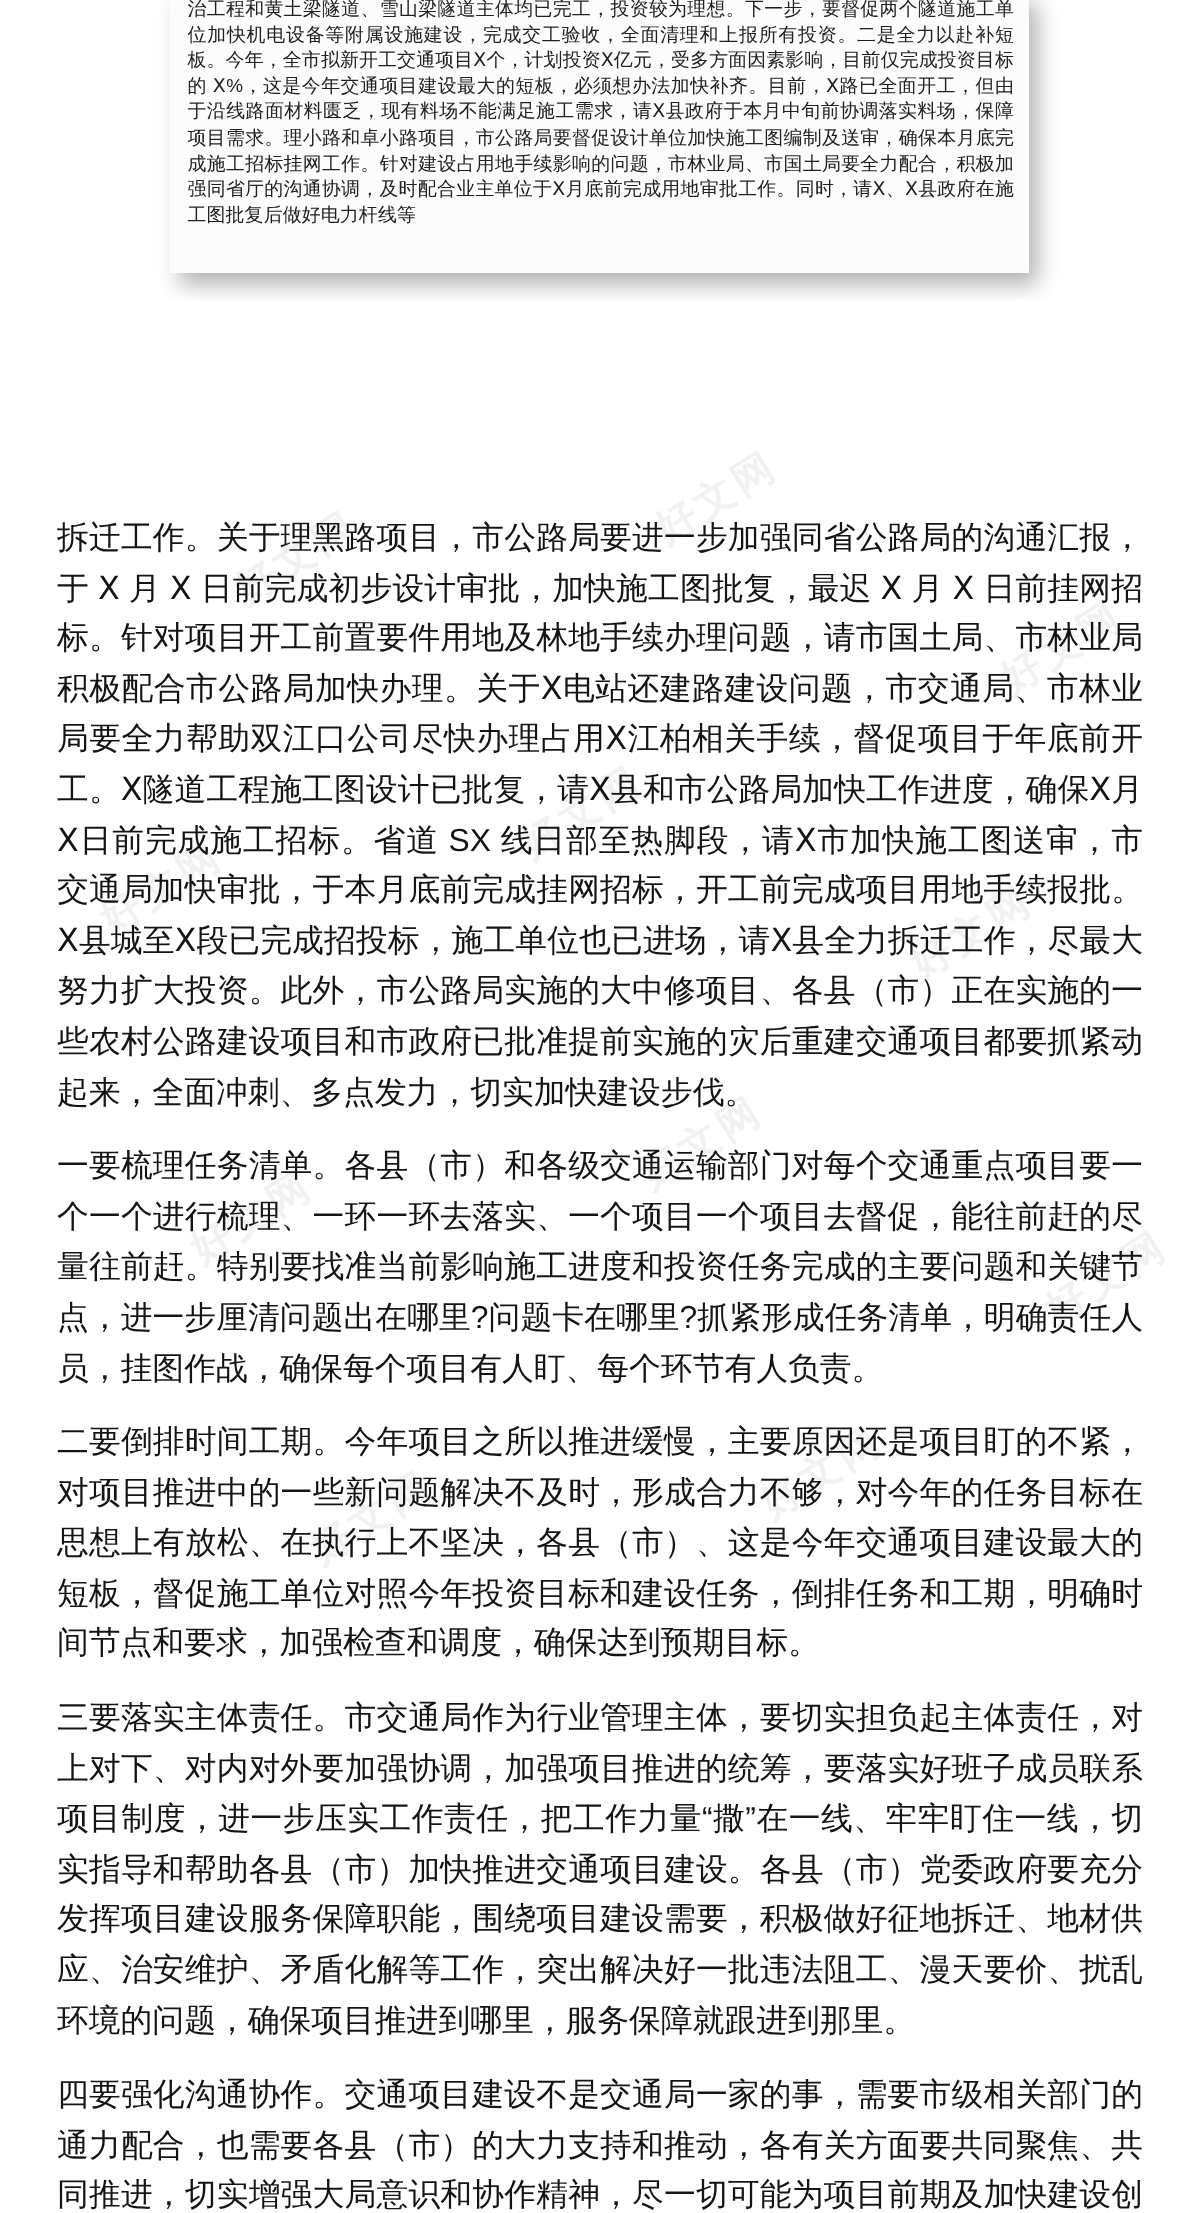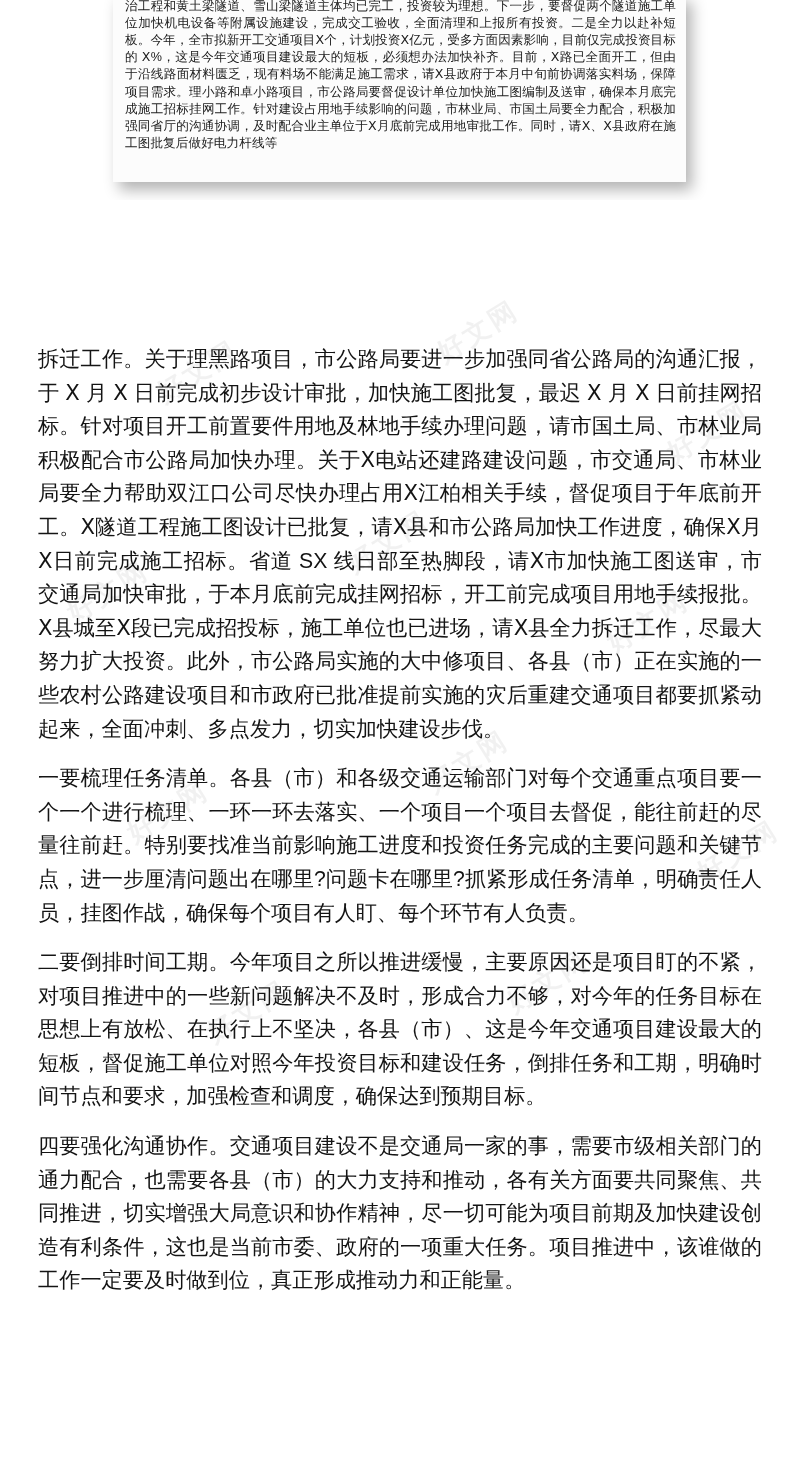--- a/index.html
+++ b/index.html
@@ -118,15 +118,16 @@
   <div class="wm" style="left:420px;  top:470px;">好文网</div>
   <div class="wm" style="left:690px;  top:560px;">好文网</div>
   <div class="wm" style="left:200px;  top:720px;">好文网</div>
   <div class="wm" style="left:500px;  top:690px;">好文网</div>
 </div>
 
 <div id="doc-body">
   <p class="body">拆迁工作。关于理黑路项目，市公路局要进一步加强同省公路局的沟通汇报，于 Ⅹ 月 Ⅹ 日前完成初步设计审批，加快施工图批复，最迟 Ⅹ 月 Ⅹ 日前挂网招标。针对项目开工前置要件用地及林地手续办理问题，请市国土局、市林业局积极配合市公路局加快办理。关于Ⅹ电站还建路建设问题，市交通局、市林业局要全力帮助双江口公司尽快办理占用Ⅹ江柏相关手续，督促项目于年底前开工。Ⅹ隧道工程施工图设计已批复，请Ⅹ县和市公路局加快工作进度，确保Ⅹ月Ⅹ日前完成施工招标。省道 SX 线日部至热脚段，请Ⅹ市加快施工图送审，市交通局加快审批，于本月底前完成挂网招标，开工前完成项目用地手续报批。Ⅹ县城至Ⅹ段已完成招投标，施工单位也已进场，请Ⅹ县全力拆迁工作，尽最大努力扩大投资。此外，市公路局实施的大中修项目、各县（市）正在实施的一些农村公路建设项目和市政府已批准提前实施的灾后重建交通项目都要抓紧动起来，全面冲刺、多点发力，切实加快建设步伐。</p>
   <p class="body">一要梳理任务清单。各县（市）和各级交通运输部门对每个交通重点项目要一个一个进行梳理、一环一环去落实、一个项目一个项目去督促，能往前赶的尽量往前赶。特别要找准当前影响施工进度和投资任务完成的主要问题和关键节点，进一步厘清问题出在哪里?问题卡在哪里?抓紧形成任务清单，明确责任人员，挂图作战，确保每个项目有人盯、每个环节有人负责。</p>
   <p class="body">二要倒排时间工期。今年项目之所以推进缓慢，主要原因还是项目盯的不紧，对项目推进中的一些新问题解决不及时，形成合力不够，对今年的任务目标在思想上有放松、在执行上不坚决，各县（市）、这是今年交通项目建设最大的短板，督促施工单位对照今年投资目标和建设任务，倒排任务和工期，明确时间节点和要求，加强检查和调度，确保达到预期目标。</p>
+  <p class="body">三要落实主体责任。市交通局作为行业管理主体，要切实担负起主体责任，对上对下、对内对外要加强协调，加强项目推进的统筹，要落实好班子成员联系项目制度，进一步压实工作责任，把工作力量“撒”在一线、牢牢盯住一线，切实指导和帮助各县（市）加快推进交通项目建设。各县（市）党委政府要充分发挥项目建设服务保障职能，围绕项目建设需要，积极做好征地拆迁、地材供应、治安维护、矛盾化解等工作，突出解决好一批违法阻工、漫天要价、扰乱环境的问题，确保项目推进到哪里，服务保障就跟进到那里。</p>
   <p class="body">四要强化沟通协作。交通项目建设不是交通局一家的事，需要市级相关部门的通力配合，也需要各县（市）的大力支持和推动，各有关方面要共同聚焦、共同推进，切实增强大局意识和协作精神，尽一切可能为项目前期及加快建设创造有利条件，这也是当前市委、政府的一项重大任务。项目推进中，该谁做的工作一定要及时做到位，真正形成推动力和正能量。</p>
 
 </div>
 
 </body></html>

